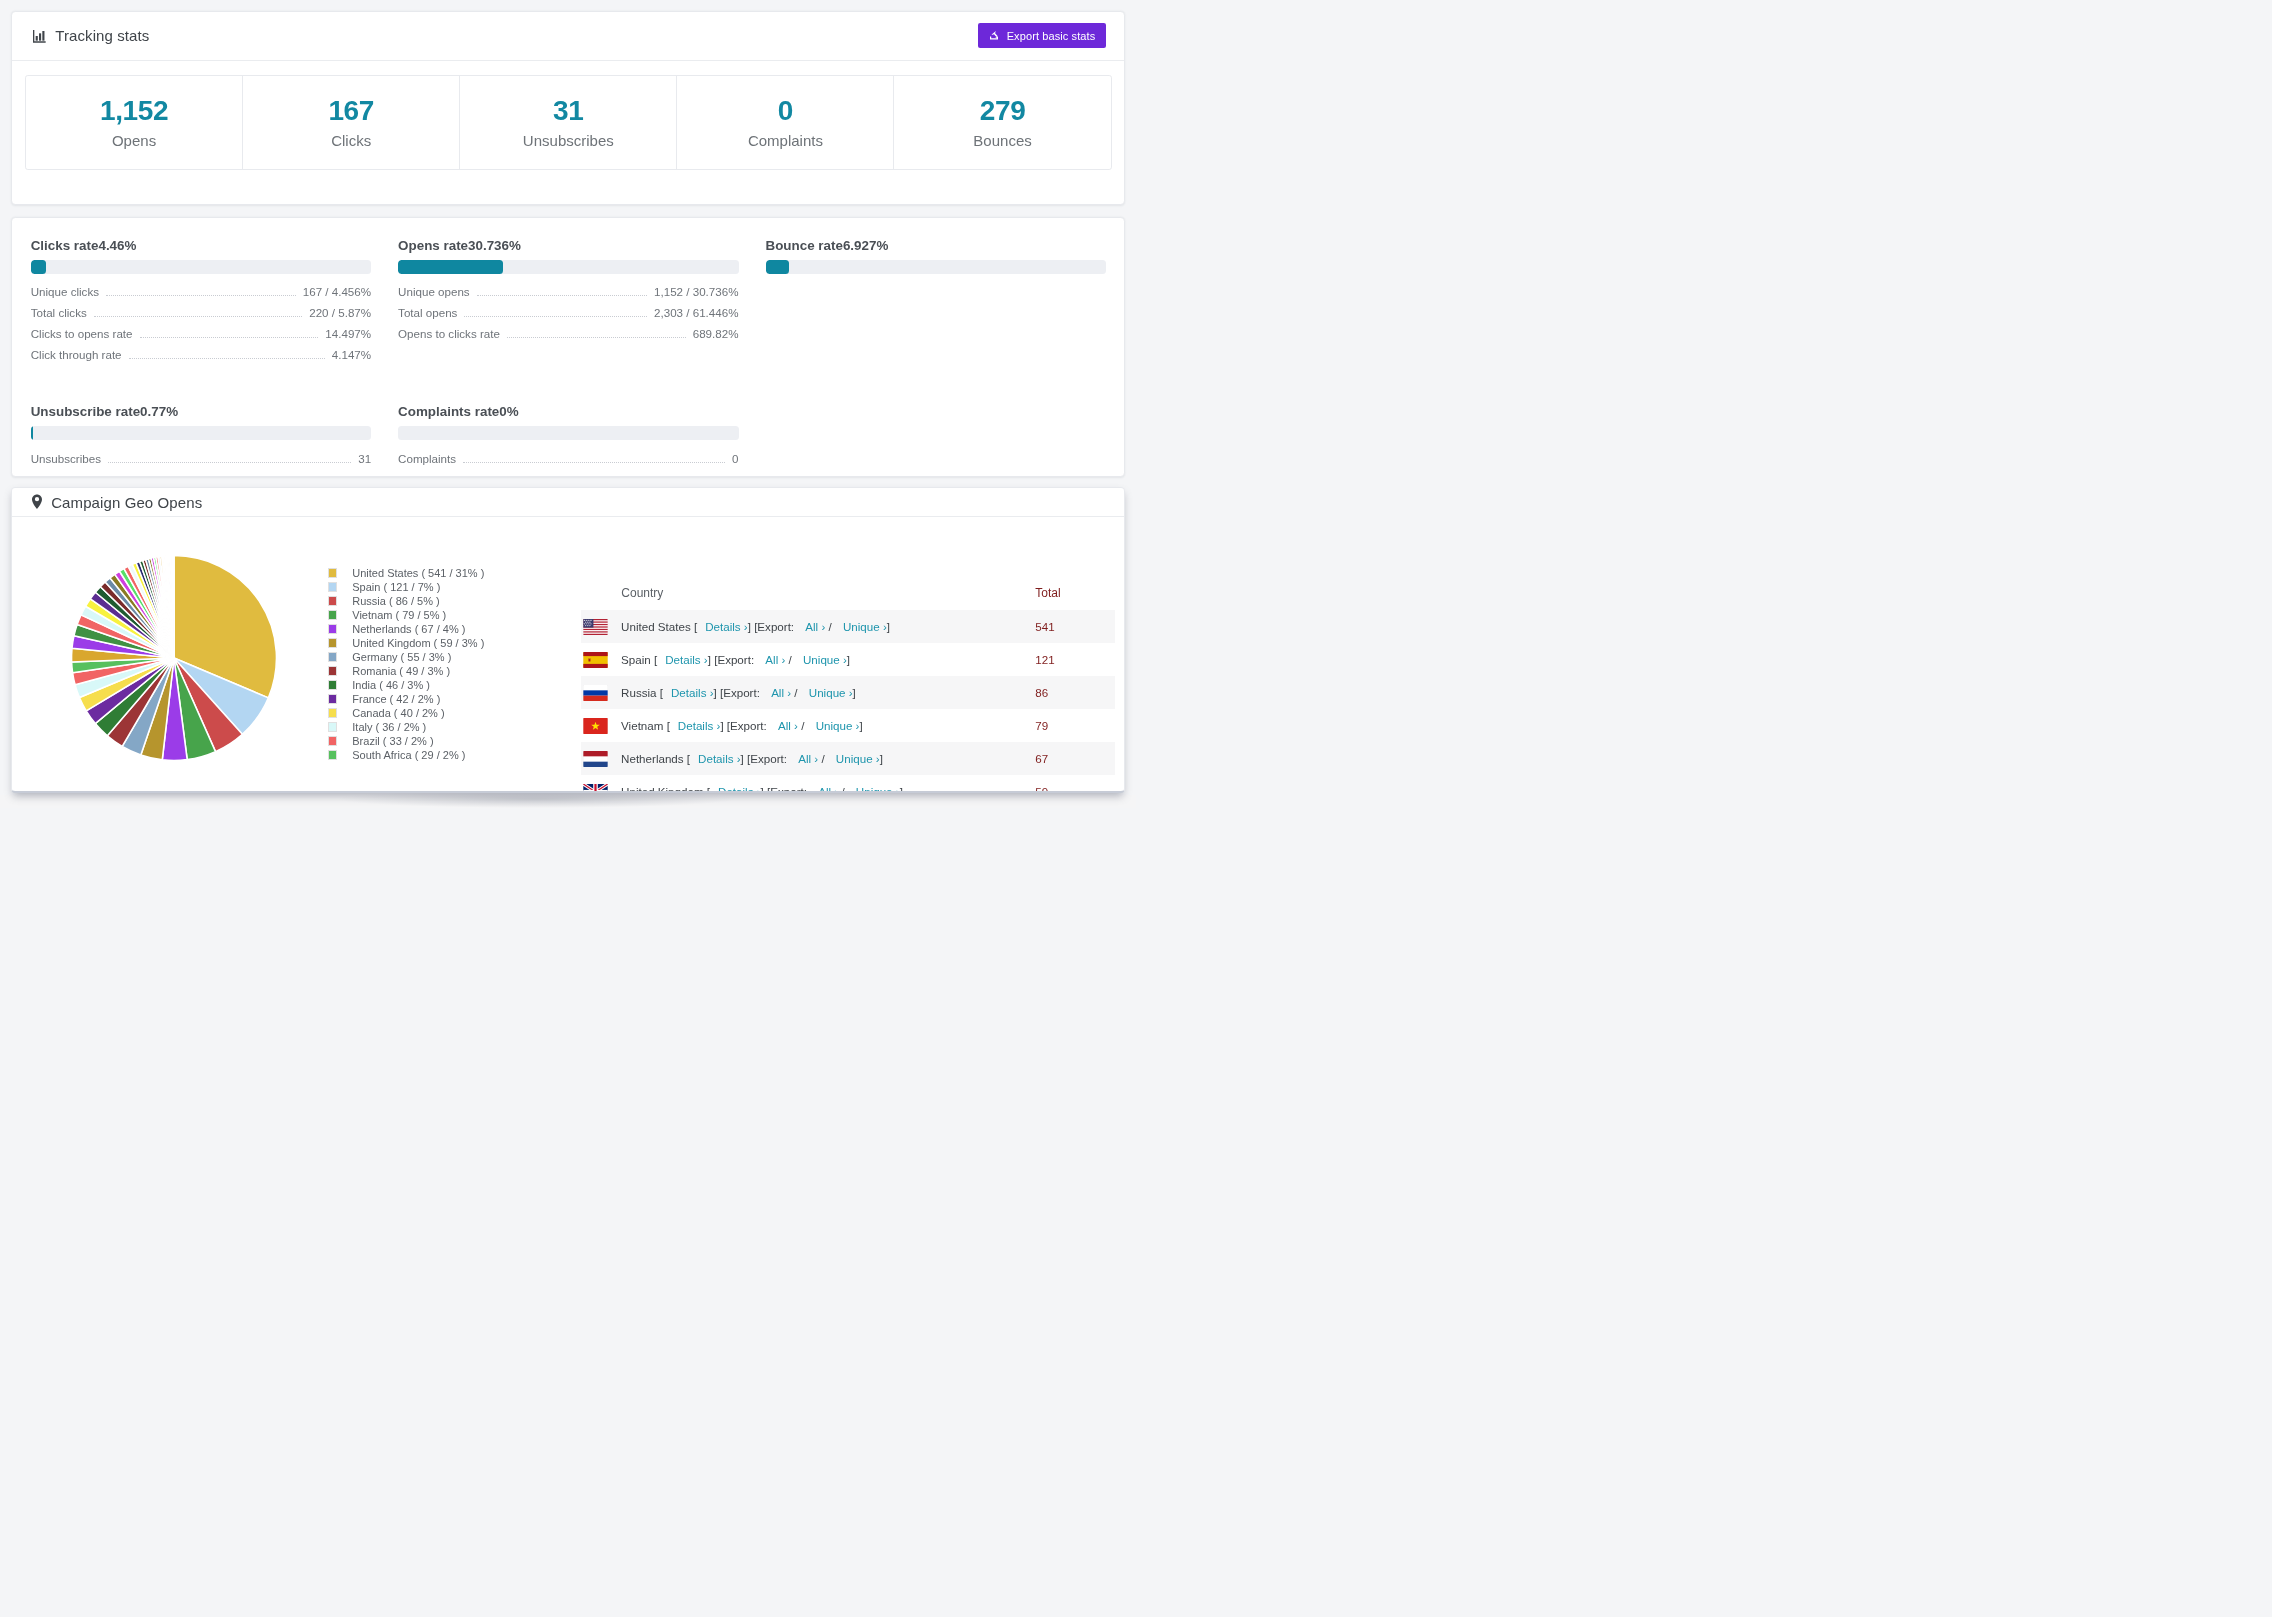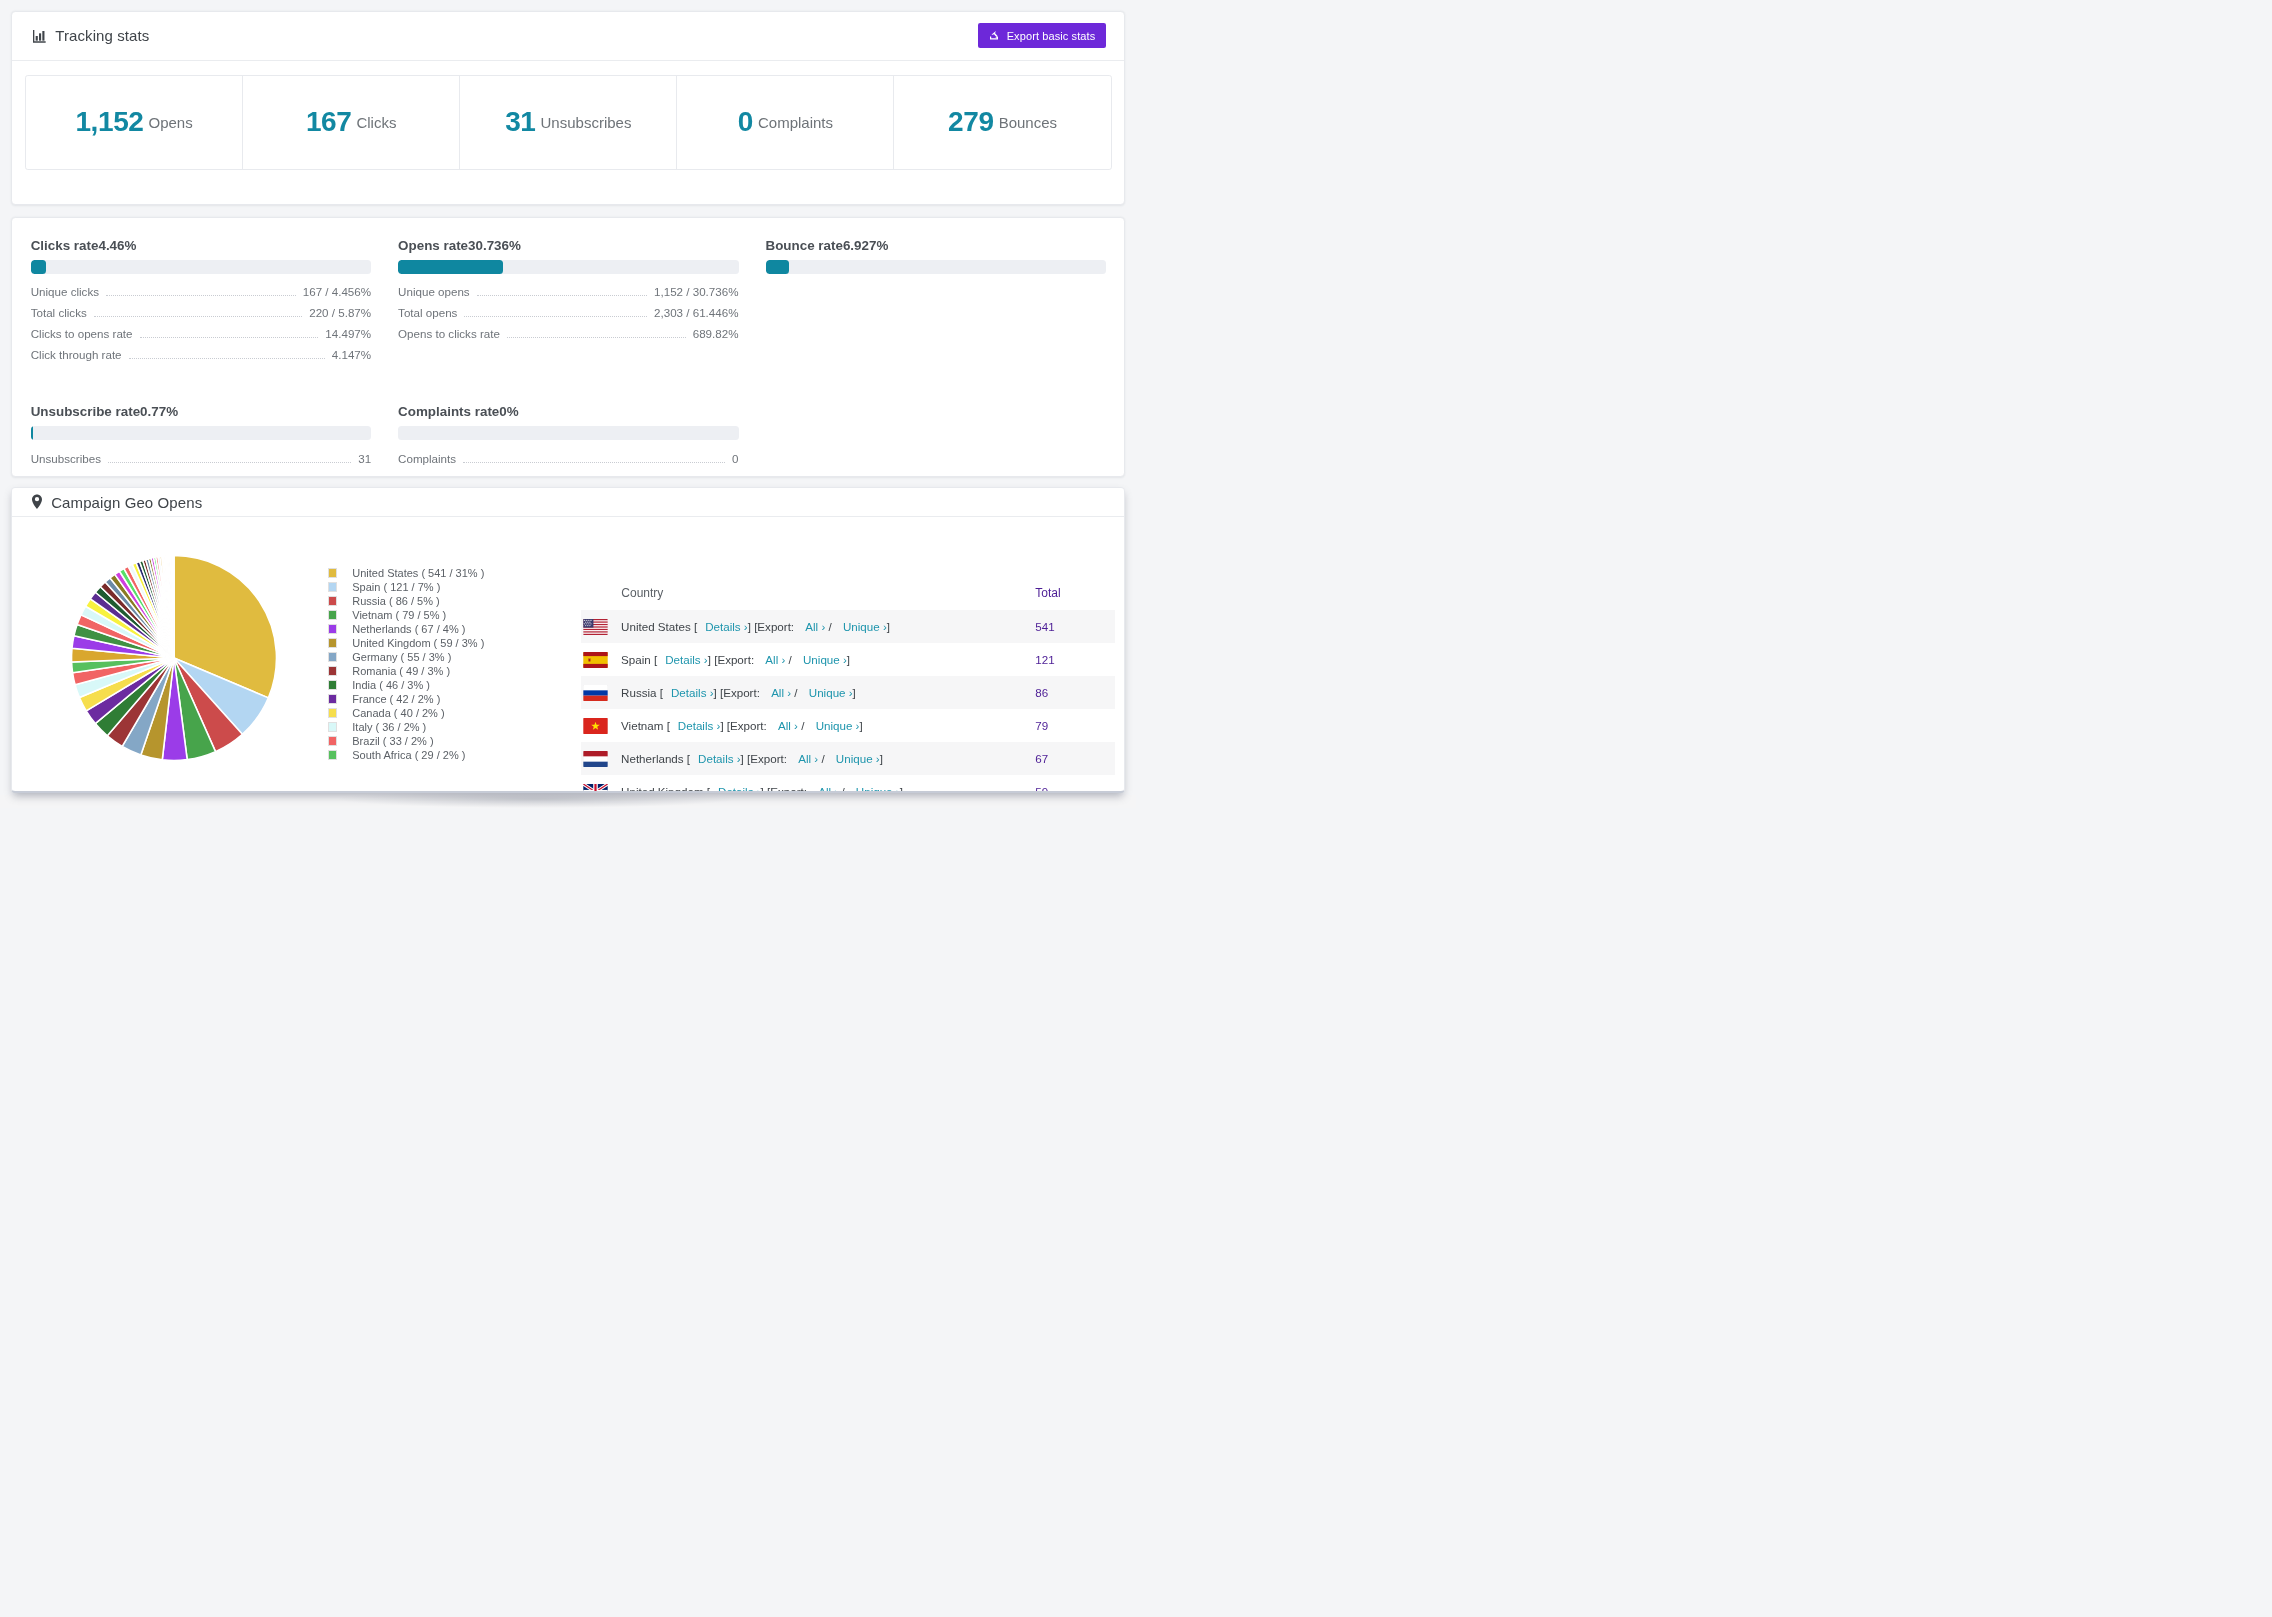--- a/index.html
+++ b/index.html
@@ -19,21 +19,21 @@
   .card-title { display:flex; align-items:center; gap:8.5px; font-size:15px; color:#3f4449; letter-spacing:0.1px; }
   .card-title svg { display:block; }
 
   .btn-export { display:flex; align-items:center; gap:6.4px; background:#6d28d9; color:#fff;
                 border:none; border-radius:2.1px; padding:5.6px 10.6px; font-size:11px;
                 font-family:"Liberation Sans",sans-serif; cursor:pointer; letter-spacing:0.1px; }
 
   
   .summary-strip { position:absolute; left:12.7px; right:12.7px; top:63px; height:95px;
                    border:0.7px solid #e8eaee; border-radius:2.8px; display:flex; background:#fff; }
-  .stat-cell { flex:1 1 0; display:flex; flex-direction:row; align-items:center; justify-content:center; gap:5px; }
+  .stat-cell { flex:1 1 0; display:flex; flex-direction:column; align-items:center; justify-content:center; gap:5px; }
   .stat-cell + .stat-cell { border-left:0.7px solid #e8eaee; }
   .stat-value { font-size:28px; font-weight:700; color:#1288a2; letter-spacing:-0.4px; }
   .stat-label { font-size:15px; color:#6e7378; }
 
   
   .rates-grid { position:absolute; left:18.4px; right:18.4px; top:20px;
                 display:grid; grid-template-columns:repeat(3,1fr); column-gap:27px; row-gap:35px; }
   .rate-head { display:flex; justify-content:flex-start; align-items:baseline; }
   .rate-title { font-size:13.4px; font-weight:700; color:#4a4f55; }
   .rate-value { font-size:13.4px; font-weight:700; color:#4a4f55; }
@@ -54,21 +54,21 @@
   .gt-header { position:relative; height:35px; display:flex; align-items:center;
                font-size:12px; color:#5b6066; }
   .gt-header .col-country { margin-left:40px; }
   .gt-row { position:relative; height:33px; display:flex; align-items:center; font-size:11.6px; color:#3f4449; }
   .gt-row.stripe { background:#f6f6f7; }
   .flag { width:25px; height:16px; margin-left:2.1px; margin-right:12.7px; flex:0 0 auto;
           box-shadow:inset 0 0 0 0.7px rgba(0,0,0,.08); border-radius:0.7px; overflow:hidden; }
   .flag svg { display:block; }
   .gt-links a { color:#1e95ad; text-decoration:none; cursor:pointer;padding-left:8px; }
   .gt-links .blk { color:#3f4449; }
-  .col-total { position:absolute; left:454px; color:#4c1d95; }
+  .col-total { position:absolute; left:454px; color:#7f1d1d; }
 
   .bottom-shadow-blob { position:absolute; left:337px; top:790px; width:399px; height:18.4px; z-index:1;
       background:radial-gradient(closest-side, rgba(110,116,132,.30), rgba(110,116,132,0)); }
   .page-bottom { position:absolute; left:0; right:0; top:795px; height:13.4px; background:#f5f5f6; z-index:0; }
 </style>
 </head>
 <body>
 
 <div class="page">
 

